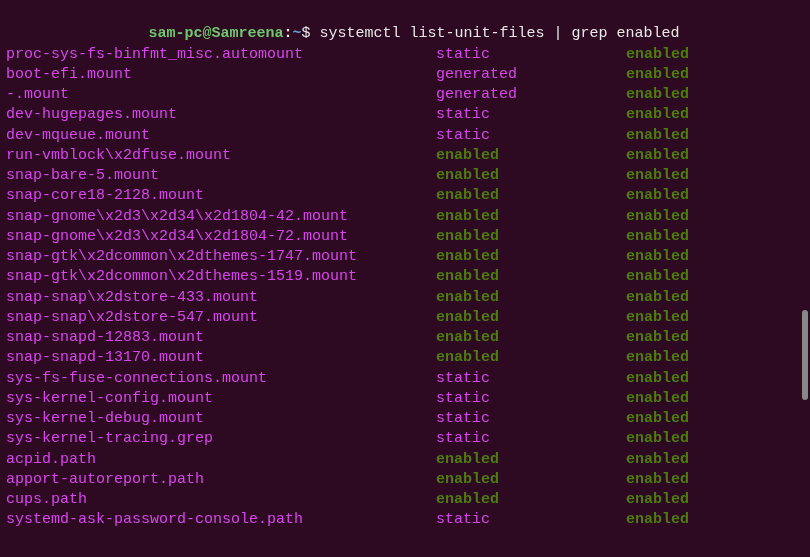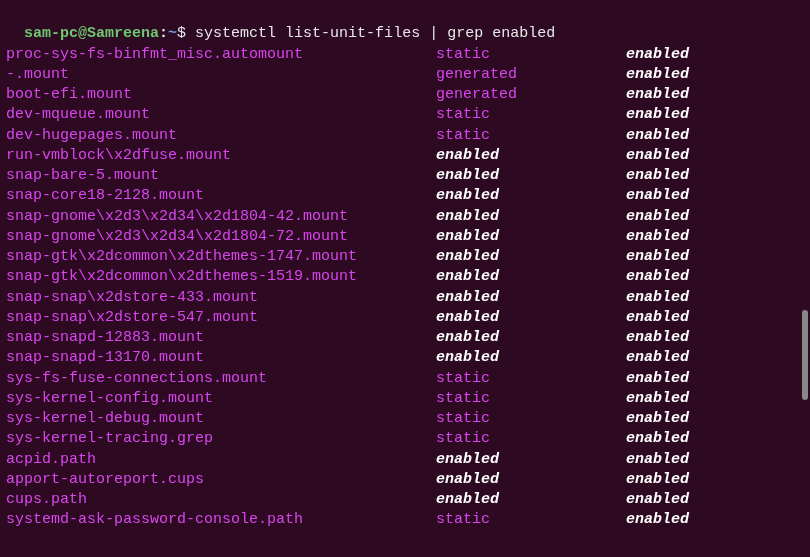--- a/index.html
+++ b/index.html
@@ -17,59 +17,59 @@
     }
     .scrollbar {
       position: absolute;
       right: 2px;
       top: 310px;
       width: 6px;
       height: 90px;
       background: #888;
       border-radius: 3px;
     }
-    .prompt-line { white-space: pre; }
+    .prompt-line { white-space: pre; text-align: center; }
     .prompt-user { color: #6fc76f; font-weight: bold; }
     .prompt-sep { color: #e8e8e8; font-weight: bold; }
     .prompt-path { color: #6f9fcf; font-weight: bold; }
     .prompt-text { color: #e8e8e8; }
     .row { white-space: pre; }
     .unit { display: inline-block; width: 430px; vertical-align: top; }
     .state { display: inline-block; width: 190px; vertical-align: top; }
     .preset { display: inline-block; vertical-align: top; }
     .c-white { color: #d946ef; }
-    .c-red { color: #ffffff; font-weight: bold; font-style: italic; }
+    .c-red { color: #4d7c0f; font-weight: bold; }
   </style>
 </head>
 <body>
 
 <div class="prompt-line">
   <span class="prompt-user">sam-pc@Samreena</span><span class="prompt-sep">:</span><span class="prompt-path">~</span><span class="prompt-text">$ </span><span class="prompt-text">systemctl list-unit-files | grep enabled</span>
 </div>
 
 <div id="output">
     <div class="row"><span class="unit c-white">proc-sys-fs-binfmt_misc.automount</span><span class="state c-white">static</span><span class="preset c-red">enabled</span></div>
+    <div class="row"><span class="unit c-white">boot-efi.mount</span><span class="state c-white">generated</span><span class="preset c-red">enabled</span></div>
     <div class="row"><span class="unit c-white">-.mount</span><span class="state c-white">generated</span><span class="preset c-red">enabled</span></div>
-    <div class="row"><span class="unit c-white">boot-efi.mount</span><span class="state c-white">generated</span><span class="preset c-red">enabled</span></div>
+    <div class="row"><span class="unit c-white">dev-hugepages.mount</span><span class="state c-white">static</span><span class="preset c-red">enabled</span></div>
     <div class="row"><span class="unit c-white">dev-mqueue.mount</span><span class="state c-white">static</span><span class="preset c-red">enabled</span></div>
-    <div class="row"><span class="unit c-white">dev-hugepages.mount</span><span class="state c-white">static</span><span class="preset c-red">enabled</span></div>
     <div class="row"><span class="unit c-white">run-vmblock\x2dfuse.mount</span><span class="state c-red">enabled</span><span class="preset c-red">enabled</span></div>
     <div class="row"><span class="unit c-white">snap-bare-5.mount</span><span class="state c-red">enabled</span><span class="preset c-red">enabled</span></div>
     <div class="row"><span class="unit c-white">snap-core18-2128.mount</span><span class="state c-red">enabled</span><span class="preset c-red">enabled</span></div>
     <div class="row"><span class="unit c-white">snap-gnome\x2d3\x2d34\x2d1804-42.mount</span><span class="state c-red">enabled</span><span class="preset c-red">enabled</span></div>
     <div class="row"><span class="unit c-white">snap-gnome\x2d3\x2d34\x2d1804-72.mount</span><span class="state c-red">enabled</span><span class="preset c-red">enabled</span></div>
     <div class="row"><span class="unit c-white">snap-gtk\x2dcommon\x2dthemes-1747.mount</span><span class="state c-red">enabled</span><span class="preset c-red">enabled</span></div>
     <div class="row"><span class="unit c-white">snap-gtk\x2dcommon\x2dthemes-1519.mount</span><span class="state c-red">enabled</span><span class="preset c-red">enabled</span></div>
     <div class="row"><span class="unit c-white">snap-snap\x2dstore-433.mount</span><span class="state c-red">enabled</span><span class="preset c-red">enabled</span></div>
     <div class="row"><span class="unit c-white">snap-snap\x2dstore-547.mount</span><span class="state c-red">enabled</span><span class="preset c-red">enabled</span></div>
     <div class="row"><span class="unit c-white">snap-snapd-12883.mount</span><span class="state c-red">enabled</span><span class="preset c-red">enabled</span></div>
     <div class="row"><span class="unit c-white">snap-snapd-13170.mount</span><span class="state c-red">enabled</span><span class="preset c-red">enabled</span></div>
     <div class="row"><span class="unit c-white">sys-fs-fuse-connections.mount</span><span class="state c-white">static</span><span class="preset c-red">enabled</span></div>
     <div class="row"><span class="unit c-white">sys-kernel-config.mount</span><span class="state c-white">static</span><span class="preset c-red">enabled</span></div>
     <div class="row"><span class="unit c-white">sys-kernel-debug.mount</span><span class="state c-white">static</span><span class="preset c-red">enabled</span></div>
     <div class="row"><span class="unit c-white">sys-kernel-tracing.grep</span><span class="state c-white">static</span><span class="preset c-red">enabled</span></div>
     <div class="row"><span class="unit c-white">acpid.path</span><span class="state c-red">enabled</span><span class="preset c-red">enabled</span></div>
-    <div class="row"><span class="unit c-white">apport-autoreport.cups</span><span class="state c-red">enabled</span><span class="preset c-red">enabled</span></div>
+    <div class="row"><span class="unit c-white">apport-autoreport.path</span><span class="state c-red">enabled</span><span class="preset c-red">enabled</span></div>
     <div class="row"><span class="unit c-white">cups.path</span><span class="state c-red">enabled</span><span class="preset c-red">enabled</span></div>
     <div class="row"><span class="unit c-white">systemd-ask-password-console.path</span><span class="state c-white">static</span><span class="preset c-red">enabled</span></div>
   </div>
 
 <div class="scrollbar"></div>
 
 </body></html>

